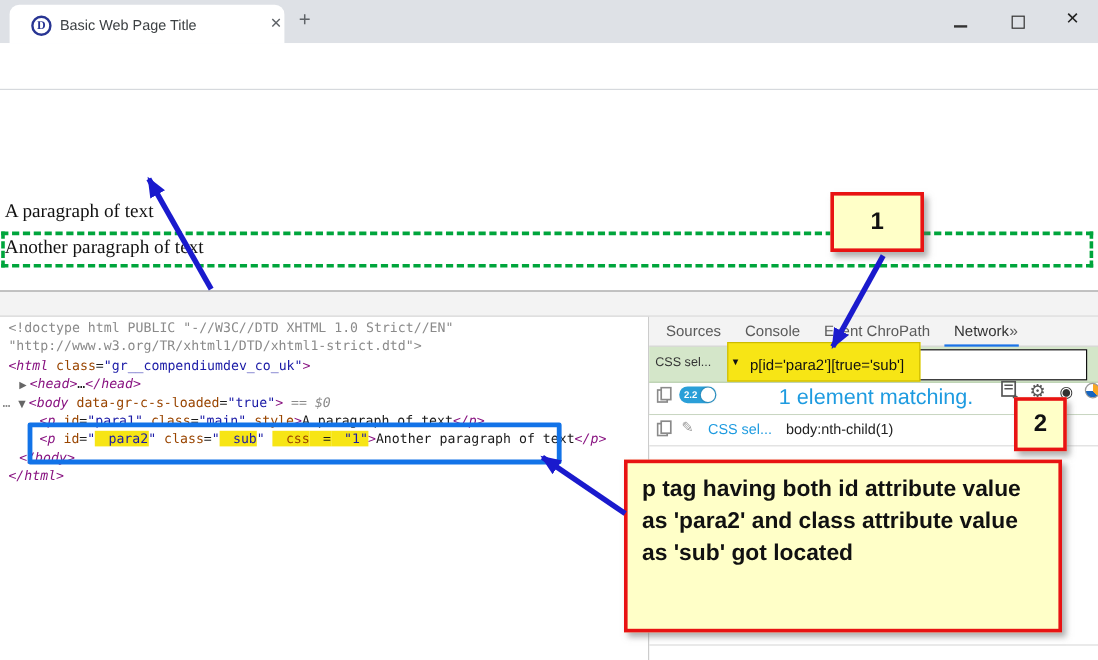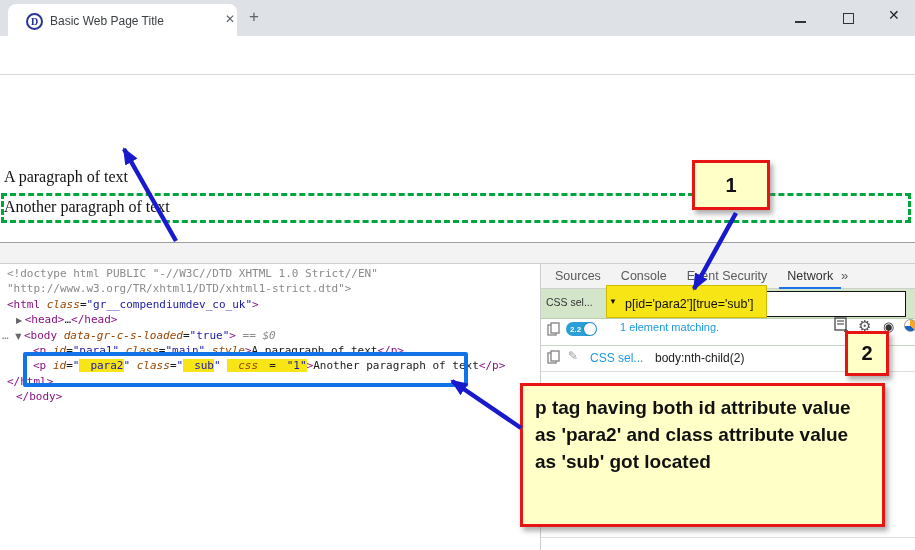--- a/index.html
+++ b/index.html
@@ -63,21 +63,21 @@
   .dt-tabs{left:66px;top:243px;height:20px;display:flex;align-items:center;}
   .dt-tab{padding:0 13px;font-size:12.5px;color:#5a5a5a;height:20px;line-height:20px;position:relative;white-space:nowrap;}
   .dt-tab.sel{color:#333;}
   .dt-tab.sel::after{content:"";position:absolute;left:8px;right:8px;bottom:-1px;height:2px;background:var(--accent);}
   .dt-kebab{left:869px;top:246px;font-size:13px;color:#5f6368;}
   .dt-close{left:897px;top:247px;font-size:12px;color:#5f6368;}
 
   .code-panel{left:0;top:264px;width:540px;height:286px;background:#fff;overflow:hidden;}
   .code{left:0;top:2px;width:540px;font-family:"DejaVu Sans Mono",monospace;font-size:11px;}
   .code-line{height:15.4px;line-height:15.4px;white-space:pre;}
-  .tk-g{color:#8a8a8a;} .tk-t{color:#881280;} .tk-a{color:#994500;font-style:italic;} .tk-v{color:#1a1aa6;}
+  .tk-g{color:#8a8a8a;} .tk-t{color:#881280;font-style:italic;} .tk-a{color:#994500;} .tk-v{color:#1a1aa6;}
   .tk-p{color:#1a1a1a;} .tk-sel{color:#8a8a8a;font-style:italic;}
   .tk-arr{color:#666;font-size:8px;font-family:"DejaVu Sans",sans-serif;}
   .tk-h{background:var(--highlight-yellow);padding-left:11px;}
   .code-rect{left:23px;top:352px;width:445px;height:35px;border:4px solid var(--select-rect);border-radius:2px;z-index:20;}
 
   .right-panel{left:540px;top:264px;width:375px;height:286px;background:#fff;border-left:1px solid #ccc;}
   .side-tabbar{left:541px;top:264px;width:374px;height:25px;background:#f3f3f3;border-bottom:1px solid #d0d0d0;}
   .side-tabs{left:545px;top:265px;height:23px;display:flex;align-items:center;}
   .side-tab{padding:0 10px;font-size:12.5px;color:#5a5a5a;height:23px;line-height:23px;position:relative;white-space:nowrap;}
   .side-tab.sel{color:#333;}
@@ -89,21 +89,21 @@
   .sel-arrow{left:609px;top:297px;font-size:8px;color:#111;z-index:32;}
   .query-input{left:619px;top:291px;width:287px;height:26px;background:#fff;border:1px solid #111;}
   .query-hl{left:606px;top:285px;width:161px;height:33px;background:var(--highlight-yellow);
             border:1px solid #cdbb00;z-index:30;}
   .query-text{left:625px;top:297px;font-size:12.5px;color:#111;z-index:32;white-space:nowrap;}
 
   .copy-ic{width:13px;height:14px;}
   .toggle{left:566px;top:322px;width:31px;height:14px;border-radius:7px;background:#2a9fd8;}
   .toggle-label{left:4px;top:3px;font-size:8px;color:#fff;font-weight:bold;position:absolute;}
   .toggle-knob{position:absolute;right:1px;top:1px;width:12px;height:12px;border-radius:50%;background:#fff;box-shadow:0 0 2px rgba(0,0,0,.4);}
-  .result-count{left:620px;top:321px;font-size:11px;color:var(--link-blue);}
+  .result-count{left:649px;top:321px;font-size:18px;color:var(--link-blue);}
   .gear-ic{left:858px;top:317px;font-size:15px;color:#555;}
   .target-ic{left:883px;top:319px;font-size:13px;color:#333;}
   .cp-logo{left:904px;top:319px;width:13px;height:13px;border-radius:50%;
            background:conic-gradient(#f9a825 0 140deg,#1565c0 140deg 270deg,#fff 270deg 360deg);border:1px solid #999;}
   .row-sep1{left:541px;top:345px;width:374px;height:1px;background:#c9d6c2;}
 
   .result-row{left:541px;top:346px;width:374px;height:26px;background:#fff;border-bottom:1px solid #ddd;}
   .pencil-ic{left:568px;top:349px;font-size:12px;color:#999;}
   .result-type{left:590px;top:351px;font-size:12px;color:var(--link-blue);}
   .result-value{left:655px;top:351px;font-size:12px;color:#222;}
@@ -188,32 +188,32 @@
 
 <div class="abs code-panel">
   <div class="abs code" id="code">
       <div class="code-line" style="padding-left: 7px;"><span class="tk-g">&lt;!doctype html PUBLIC "-//W3C//DTD XHTML 1.0 Strict//EN"</span></div>
       <div class="code-line" style="padding-left: 7px;"><span class="tk-g">"http://www.w3.org/TR/xhtml1/DTD/xhtml1-strict.dtd"&gt;</span></div>
       <div class="code-line" style="padding-left: 7px;"><span class="tk-t">&lt;html</span><span class="tk-p"> </span><span class="tk-a">class</span><span class="tk-p">=</span><span class="tk-v">"gr__compendiumdev_co_uk"</span><span class="tk-t">&gt;</span></div>
       <div class="code-line" style="padding-left: 16px;"><span class="tk-arr">▶ </span><span class="tk-t">&lt;head&gt;</span><span class="tk-p">…</span><span class="tk-t">&lt;/head&gt;</span></div>
       <div class="code-line" style="padding-left: 2px;"><span class="tk-g">… </span><span class="tk-arr">▼ </span><span class="tk-t">&lt;body</span><span class="tk-p"> </span><span class="tk-a">data-gr-c-s-loaded</span><span class="tk-p">=</span><span class="tk-v">"true"</span><span class="tk-t">&gt;</span><span class="tk-sel"> == $0</span></div>
       <div class="code-line" style="padding-left: 33px;"><span class="tk-t">&lt;p</span><span class="tk-p"> </span><span class="tk-a">id</span><span class="tk-p">=</span><span class="tk-v">"para1"</span><span class="tk-p"> </span><span class="tk-a">class</span><span class="tk-p">=</span><span class="tk-v">"main"</span><span class="tk-p"> </span><span class="tk-a">style</span><span class="tk-t">&gt;</span><span class="tk-p">A paragraph of text</span><span class="tk-t">&lt;/p&gt;</span></div>
       <div class="code-line" style="padding-left: 33px;"><span class="tk-t">&lt;p</span><span class="tk-p"> </span><span class="tk-a">id</span><span class="tk-p">=</span><span class="tk-v">"</span><span class="tk-v tk-h">para2</span><span class="tk-v">"</span><span class="tk-p"> </span><span class="tk-a">class</span><span class="tk-p">=</span><span class="tk-v">"</span><span class="tk-v tk-h">sub</span><span class="tk-v">"</span><span class="tk-p"> </span><span class="tk-a tk-h">css</span><span class="tk-p tk-h">=</span><span class="tk-v tk-h">"1"</span><span class="tk-t">&gt;</span><span class="tk-p">Another paragraph of text</span><span class="tk-t">&lt;/p&gt;</span></div>
+      <div class="code-line" style="padding-left: 16px;"><span class="tk-t">&lt;/body&gt;</span></div>
       <div class="code-line" style="padding-left: 7px;"><span class="tk-t">&lt;/html&gt;</span></div>
-      <div class="code-line" style="padding-left: 16px;"><span class="tk-t">&lt;/body&gt;</span></div>
     </div>
 </div>
 <div class="abs code-rect"></div>
 
 <div class="abs right-panel"></div>
 <div class="abs side-tabbar"></div>
 <div class="abs side-tabs" id="side-tabs">
     <div class="side-tab">Sources</div>
     <div class="side-tab">Console</div>
-    <div class="side-tab">Event Security</div>
+    <div class="side-tab">Event ChroPath</div>
     <div class="side-tab sel">Network</div>
   </div>
 <span class="abs more-tabs">»</span>
 
 <div class="abs query-row"></div>
 <span class="abs sel-type">CSS sel...</span>
 <div class="abs query-hl"></div>
 <span class="abs sel-arrow">▼</span>
 <input class="abs query-input" style="">
 <span class="abs query-text">p[id='para2'][true='sub']</span>
@@ -239,21 +239,21 @@
 <span class="abs cp-logo"></span>
 <div class="abs row-sep1"></div>
 
 <div class="abs result-row"></div>
 <svg class="abs copy-ic" style="left:547px;top:350px;" width="13" height="14">
   <rect x="1" y="3" width="8" height="10" fill="none" stroke="#8a8a8a" stroke-width="1.4"></rect>
   <rect x="4" y="1" width="8" height="10" fill="#fff" stroke="#8a8a8a" stroke-width="1.4"></rect>
 </svg>
 <span class="abs pencil-ic">✎</span>
 <span class="abs result-type">CSS sel...</span>
-<span class="abs result-value">body:nth-child(2)</span>
+<span class="abs result-value">body:nth-child(1)</span>
 <div class="abs row-sep2"></div>
 
 <div class="abs note step step1">1</div>
 <div class="abs note step step2">2</div>
 <div class="abs note callout">p tag having both id attribute value as 'para2' and class attribute value as 'sub' got located</div>
 
 <svg class="abs arrows">
   <defs>
     <marker id="ah" markerUnits="userSpaceOnUse" markerWidth="20" markerHeight="16" refX="15" refY="8" orient="auto">
       <path class="arrow-head" d="M0,1 L17,8 L0,15 z"></path>

